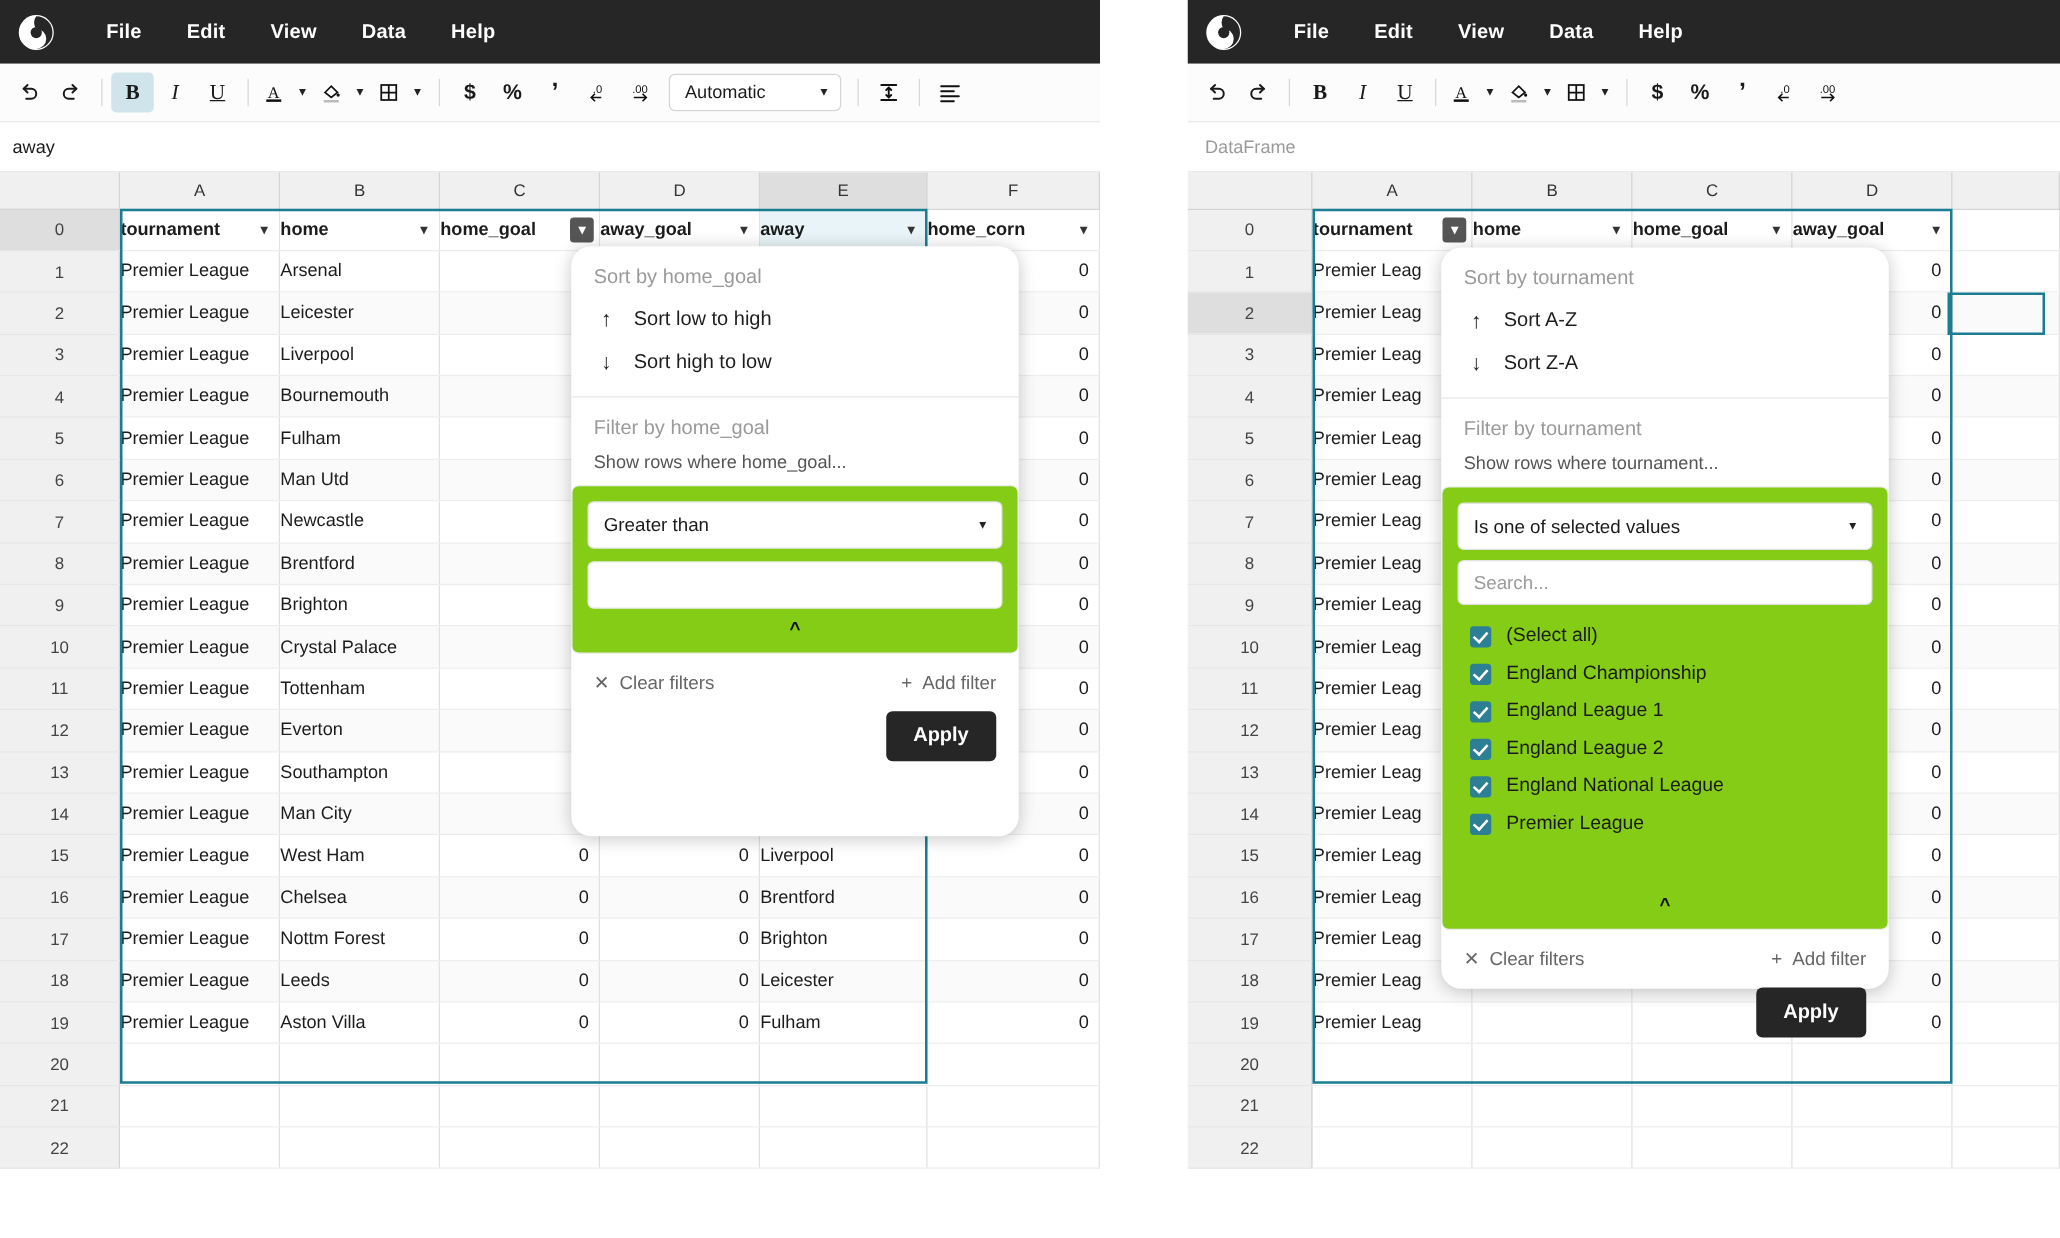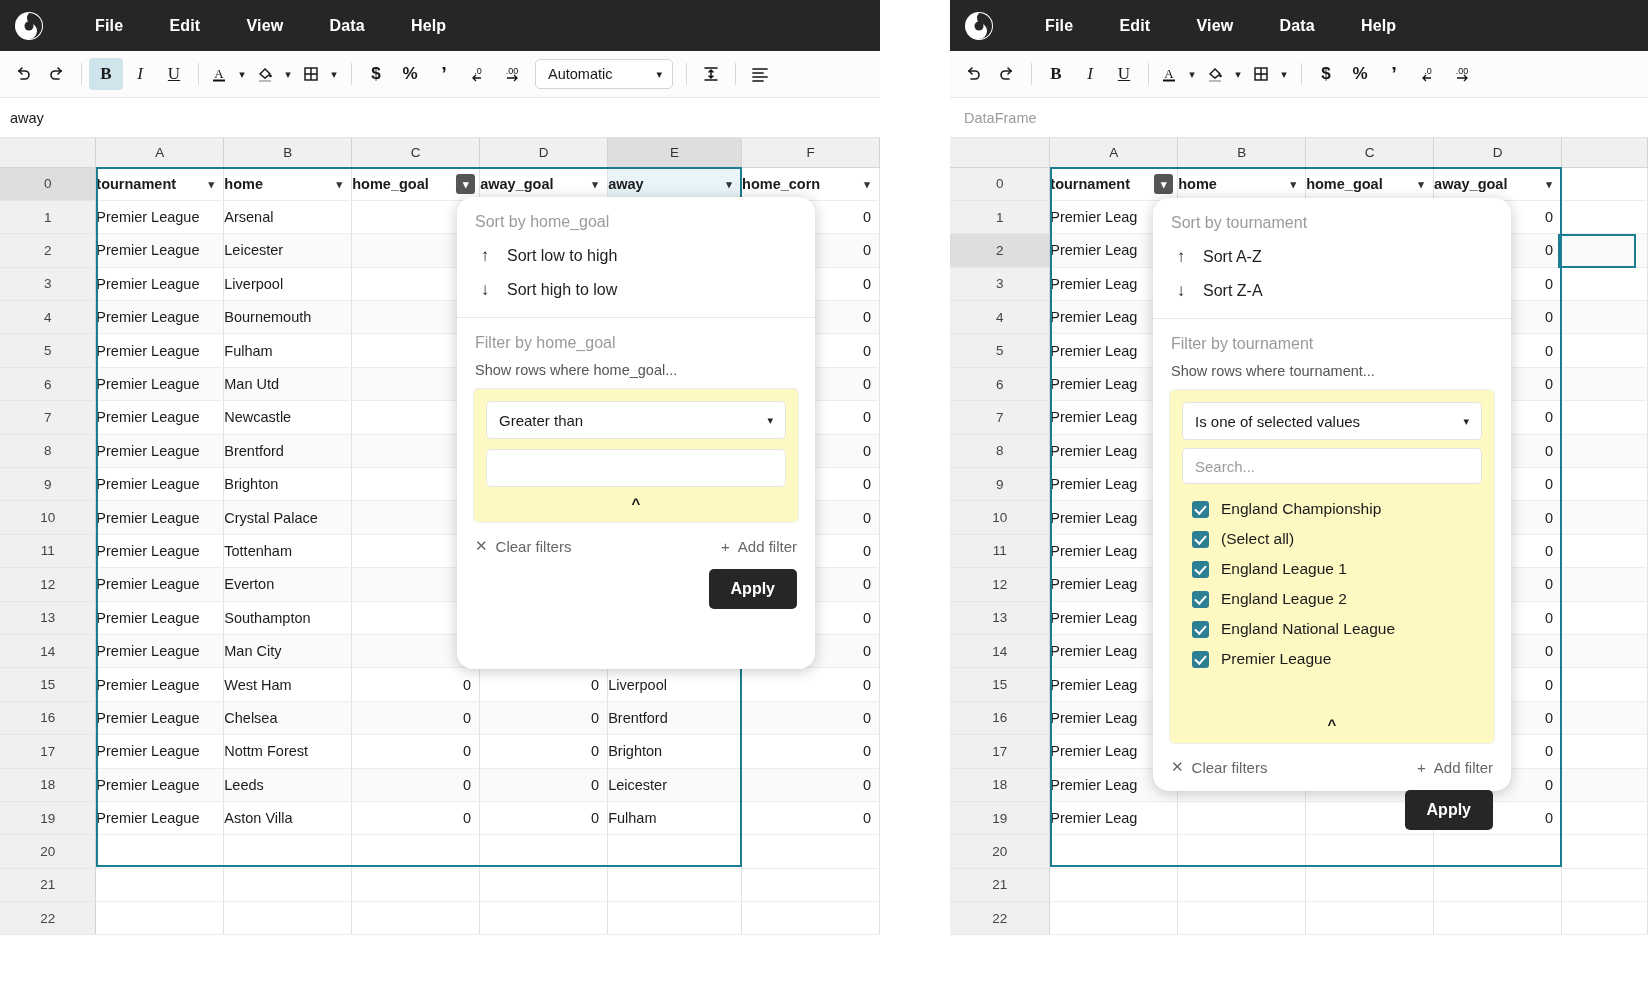--- a/index.html
+++ b/index.html
@@ -12,21 +12,21 @@
   .stage { position: relative; width: 1648px; height: 990px; }
 
   
   .panel { position: absolute; top: 0; height: 990px; overflow: hidden; background: #fff; }
   #panel-left  { left: 0;   width: 880px; }
   #panel-right { left: 950px; width: 698px; }
 
   
   .menubar {
     height: 51px; background: #262626; display: flex; align-items: center;
-    padding-left: 14px; gap: 12px;
+    padding-left: 14px; gap: 2px;
   }
   .logo { width: 30px; height: 30px; flex: 0 0 30px; margin-right: 22px; position: relative; }
   .logo svg { display: block; }
   .menu-item {
     color: #ffffff; font-size: 16px; font-weight: bold; padding: 4px 17px;
     letter-spacing: .2px; cursor: default; white-space: nowrap;
   }
 
   
   .toolbar {
@@ -111,21 +111,21 @@
     font-size: 16px; color: #9a9a9a; padding: 16px 18px 8px 18px;
   }
   .sort-row {
     display: flex; align-items: center; gap: 16px; padding: 7px 18px 7px 22px;
     font-size: 16px; color: #1e1e1e;
   }
   .sort-arrow { font-size: 17px; color: #222; width: 12px; text-align: center; }
   .popup-divider { height: 1px; background: #e6e6e6; margin-top: 10px; }
   .filter-hint { font-size: 14.5px; color: #555; padding: 2px 18px 10px 18px; }
   .filter-box {
-    margin: 0 16px; background: #fef9c3; border: 1px solid #ededed; border-radius: 6px;
+    margin: 0 0; background: #84cc16; border: 1px solid #ededed; border-radius: 6px;
     padding: 12px 12px 6px 12px;
   }
   .fsel {
     height: 38px; background: #fff; border: 1px solid #e2e2e2; border-radius: 5px;
     display: flex; align-items: center; justify-content: space-between;
     padding: 0 12px; font-size: 15px; color: #1a1a1a;
   }
   .ftext {
     height: 38px; background: #fff; border: 1px solid #e8e8e8; border-radius: 5px;
     margin-top: 10px;
@@ -884,25 +884,25 @@
         <div class="fsel">
           <span>Is one of selected values</span>
           <span class="caret">▾</span>
         </div>
         <div class="fsearch">
           <span>Search...</span>
         </div>
         <div class="checklist" id="right-checklist">
             <div class="chk-row">
               <span class="chkbox"></span>
-              <span>England Championship</span>
+              <span>(Select all)</span>
             </div>
             <div class="chk-row">
               <span class="chkbox"></span>
-              <span>(Select all)</span>
+              <span>England Championship</span>
             </div>
             <div class="chk-row">
               <span class="chkbox"></span>
               <span>England League 1</span>
             </div>
             <div class="chk-row">
               <span class="chkbox"></span>
               <span>England League 2</span>
             </div>
             <div class="chk-row">

